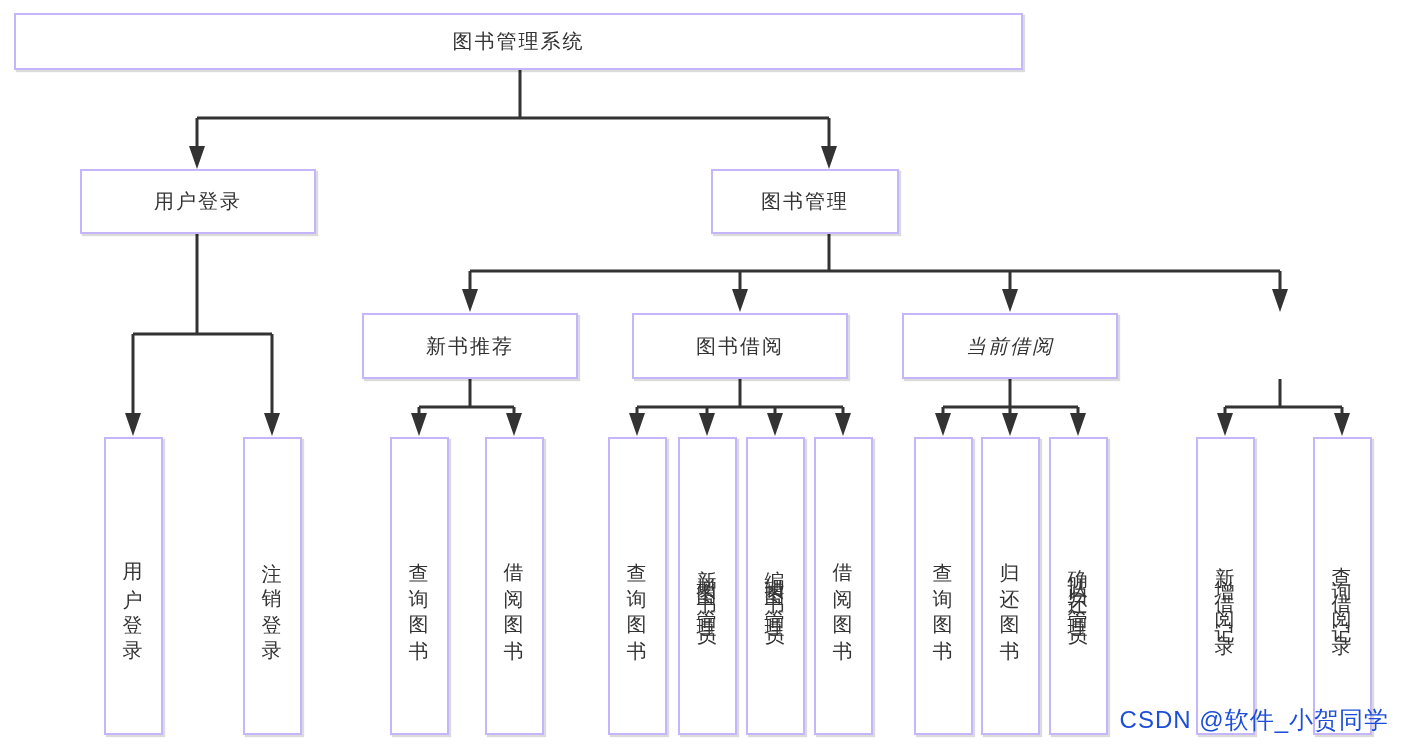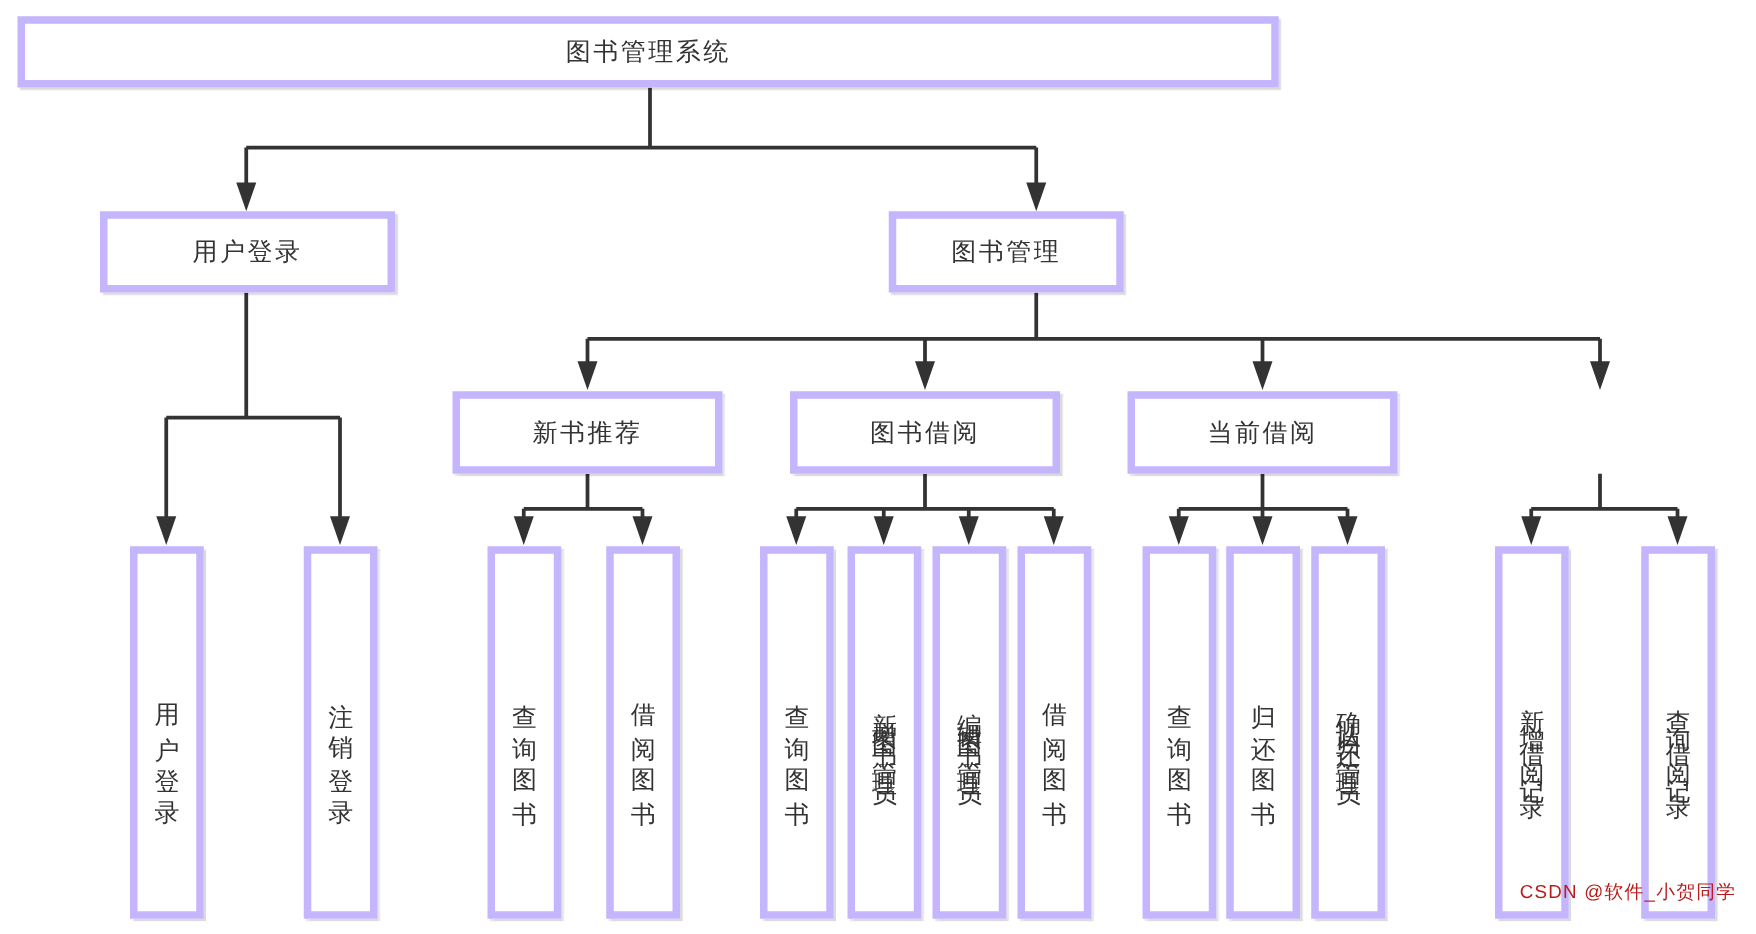--- a/index.html
+++ b/index.html
@@ -9,49 +9,49 @@
     background:#ffffff;
     font-family:"Liberation Sans","DejaVu Sans",sans-serif;
     color:#333333;
     overflow:hidden;
   }
   .wires{position:absolute;left:0;top:0;width:1405px;height:747px;}
   .node{
     position:absolute;
     box-sizing:border-box;
     background:#ffffff;
-    border:6px solid #c4b5fd;
+    border:2px solid #c4b5fd;
     box-shadow:2px 2px 1px rgba(0,0,0,0.14);
     display:flex;align-items:center;justify-content:center;
     font-size:20px;
     letter-spacing:2px;
     white-space:nowrap;
   }
   .root{left:14px;top:13px;width:1009px;height:57px;}
   .lvl2a{left:80px;top:169px;width:236px;height:65px;}
   .lvl2b{left:711px;top:169px;width:188px;height:65px;}
   .lvl3{top:313px;width:216px;height:66px;}
-  .l3a{left:362px;} .l3b{left:632px;} .l3c{left:902px;} .l3d{left:1172px;}
+  .l3a{left:362px;} .l3b{left:632px;} .l3c{left:902px;font-style:italic;} .l3d{left:1172px;}
   .leaf{
     top:437px;width:59px;height:298px;
     padding:0;
   }
   .leaf .vtxt{
     writing-mode:vertical-rl;
     text-orientation:mixed;
     font-size:20px;
   }
   .ls4 .vtxt{letter-spacing:26px;margin-top:26px;}
   .ls6 .vtxt{letter-spacing:14px;margin-top:14px;}
   .ls9 .vtxt{letter-spacing:8px;margin-top:8px;}
   .watermark{
     position:absolute;
     right:16px;top:704px;
-    font-size:15px;
-    color:#b91c1c;
+    font-size:24px;
+    color:#1d4ed8;
     letter-spacing:1px;
     z-index:5;
   }
 </style>
 </head>
 <body>
 
 <div class="canvas">
 
   <svg class="wires" viewBox="0 0 1405 747" xmlns="http://www.w3.org/2000/svg">

